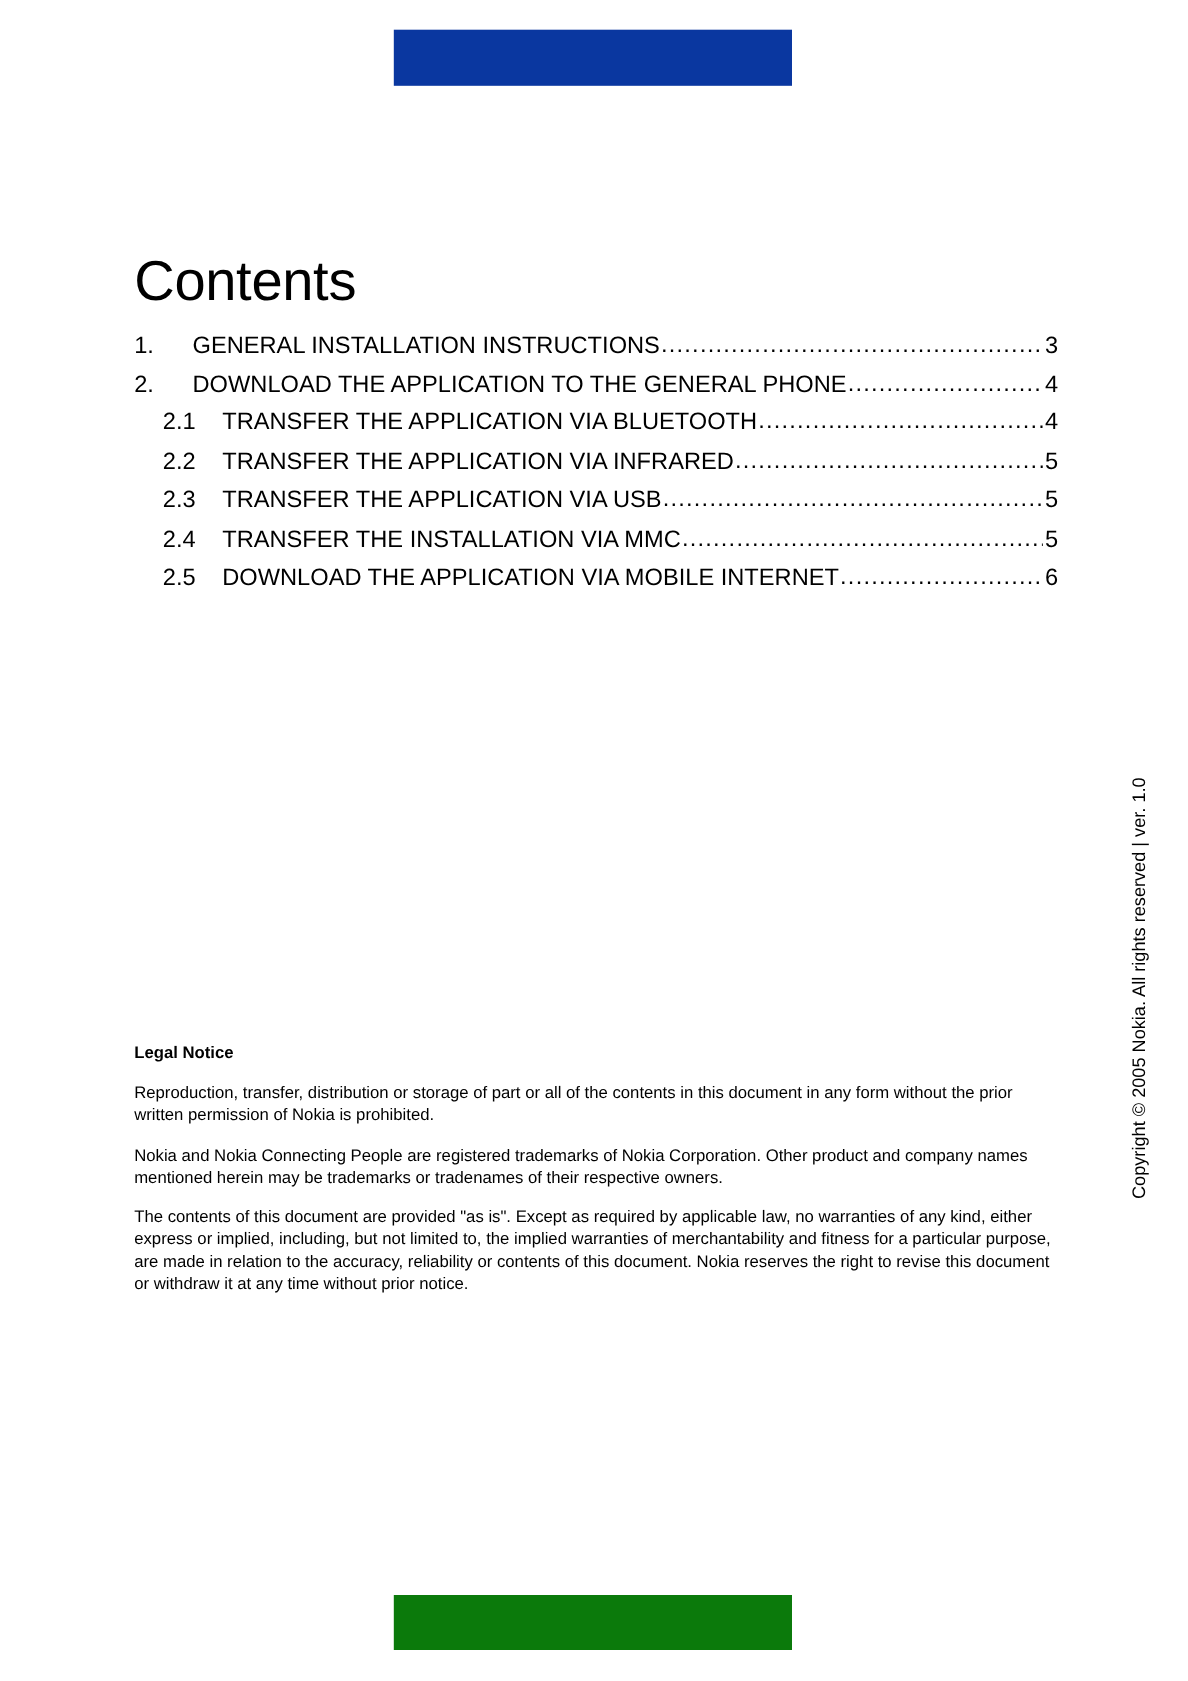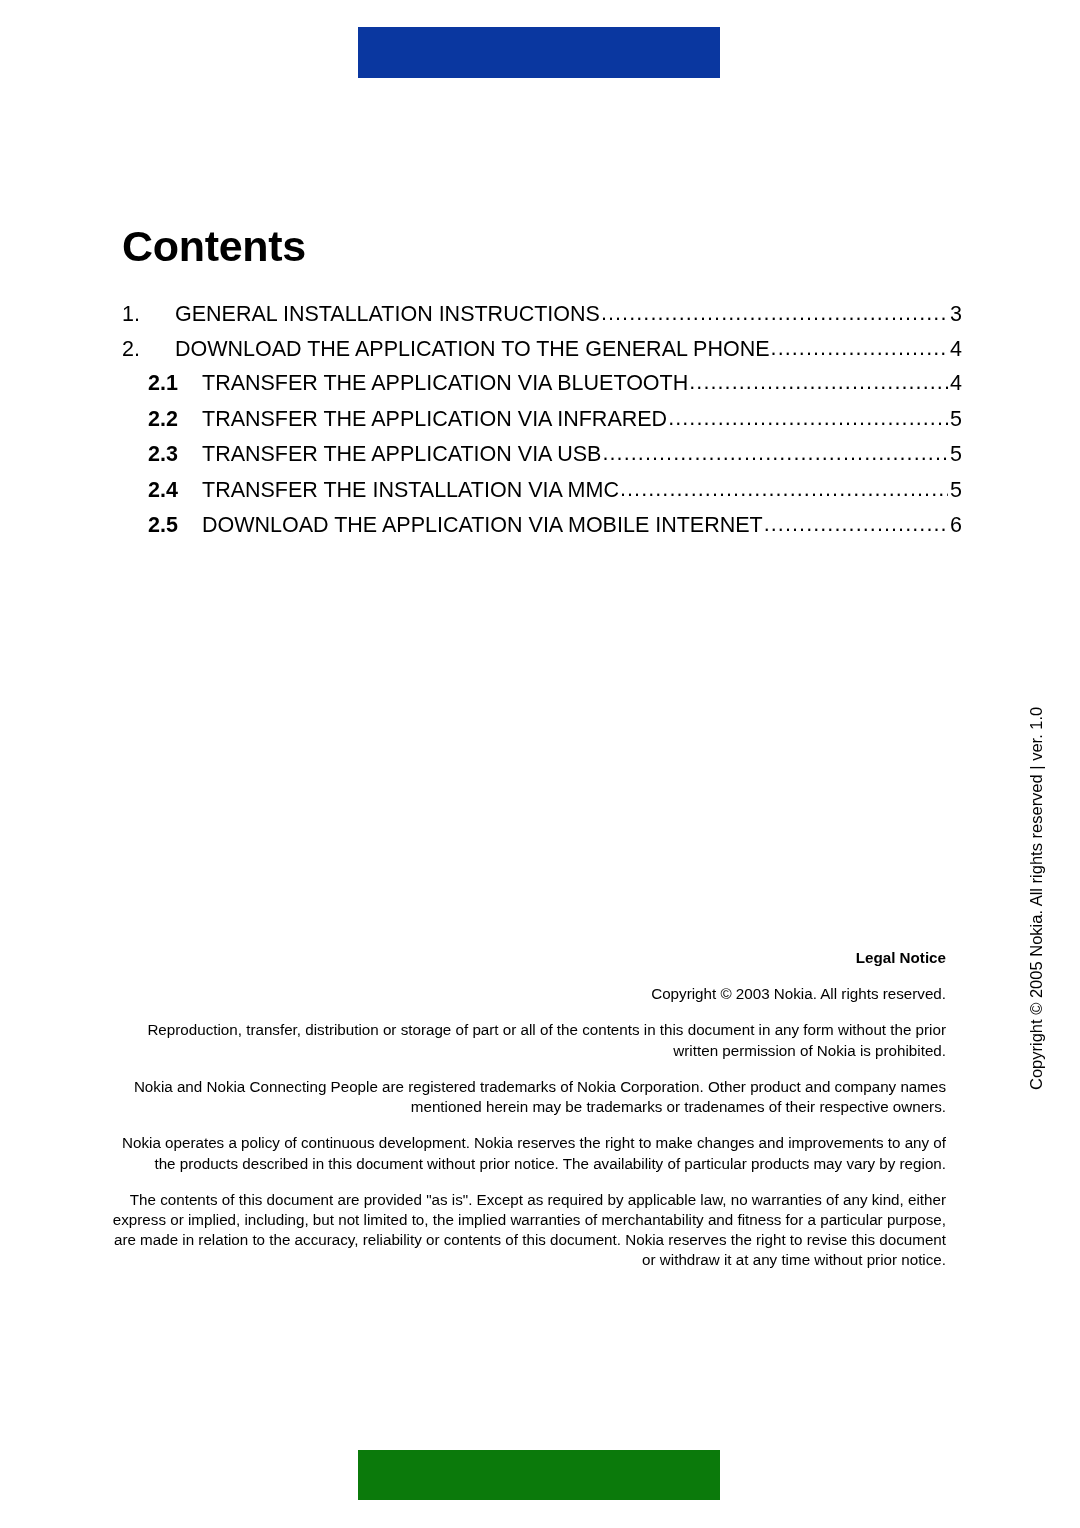--- a/index.html
+++ b/index.html
@@ -32,22 +32,22 @@
   .bar-bottom {
     top: 1450px;
     height: 50px;
   }
 
   
   .page-title {
     position: absolute;
     left: 122px;
     top: 196px;
-    font-size: 43px;
-    font-weight: bold;
+    font-size: 51px;
+    font-weight: normal;
     letter-spacing: -0.3px;
     line-height: 1;
   }
 
   
   .toc {
     position: absolute;
     left: 122px;
     top: 304px;
     width: 840px;
@@ -67,21 +67,20 @@
     padding-left: 26px;
   }
   .toc-num {
     flex: 0 0 auto;
   }
   .toc-row.level-1 .toc-num {
     width: 53px;
   }
   .toc-row.level-2 .toc-num {
     width: 54px;
-    font-weight: bold;
   }
   .toc-label {
     flex: 0 0 auto;
     text-align: right;
   }
   .toc-leader {
     flex: 1 1 auto;
     overflow: hidden;
     margin: 0 0px 0 1px;
     position: relative;
@@ -94,26 +93,25 @@
   }
   .toc-page {
     flex: 0 0 auto;
     text-align: right;
     min-width: 14px;
   }
 
   
   .legal {
     position: absolute;
-    left: 106px;
+    left: 122px;
     top: 948px;
     width: 840px;
     font-size: 15.2px;
     line-height: 1.33;
-    text-align: right;
   }
   .legal-heading {
     font-weight: bold;
     margin-bottom: 16px;
   }
   .legal p {
     margin: 0 0 16px 0;
   }
   .legal p:last-child {
     margin-bottom: 0;
@@ -180,24 +178,22 @@
         <span class="toc-num">2.5</span>
         <span class="toc-label">DOWNLOAD THE APPLICATION VIA MOBILE INTERNET</span>
         <span class="toc-leader"></span>
         <span class="toc-page">6</span>
       </div>
     </div>
 
   <div class="legal">
     <div class="legal-heading">Legal Notice</div>
     <div>
-        <p>Copyright © 2003 Nokia. All rights reserved.</p>
         <p>Reproduction, transfer, distribution or storage of part or all of the contents in this document in any form without the prior written permission of Nokia is prohibited.</p>
         <p>Nokia and Nokia Connecting People are registered trademarks of Nokia Corporation. Other product and company names mentioned herein may be trademarks or tradenames of their respective owners.</p>
-        <p>Nokia operates a policy of continuous development. Nokia reserves the right to make changes and improvements to any of the products described in this document without prior notice. The availability of particular products may vary by region.</p>
         <p>The contents of this document are provided "as is". Except as required by applicable law, no warranties of any kind, either express or implied, including, but not limited to, the implied warranties of merchantability and fitness for a particular purpose, are made in relation to the accuracy, reliability or contents of this document. Nokia reserves the right to revise this document or withdraw it at any time without prior notice.</p>
       </div>
   </div>
 
   <div class="side-copyright">Copyright © 2005 Nokia. All rights reserved | ver. 1.0</div>
 
   <div class="bar bar-bottom" style="background: rgb(11, 122, 11);"></div>
 
 </div>
 

